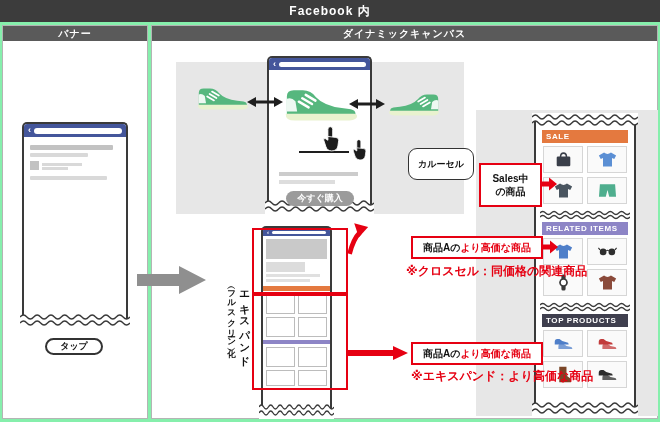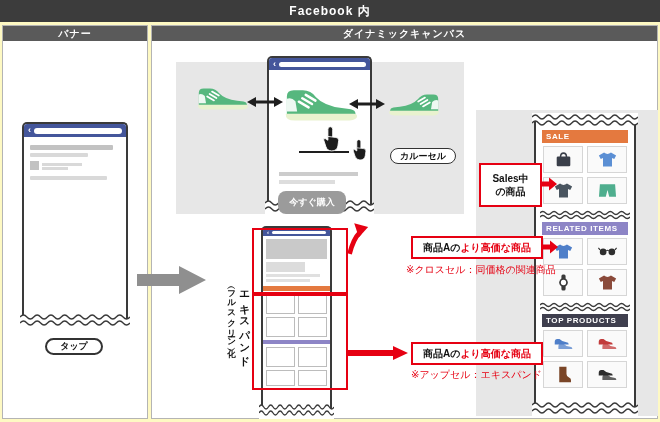--- a/index.html
+++ b/index.html
@@ -1,17 +1,17 @@
 <!DOCTYPE html>
 <html><head>
 <meta charset="utf-8">
 <style>
   *{margin:0;padding:0;box-sizing:border-box}
   body{font-family:"Liberation Sans","DejaVu Sans",sans-serif;background:#fff}
-  .stage{position:relative;width:660px;height:422px;background:#fef9c3;outline:1px solid #cfcfcf;overflow:hidden}
+  .stage{position:relative;width:660px;height:422px;background:#86efac;outline:1px solid #cfcfcf;overflow:hidden}
   .abs{position:absolute}
 
   .hdr{left:0;top:0;width:660px;height:22px;background:#3c3c3c;color:#fff;font-size:12px;font-weight:bold;
        display:flex;align-items:center;justify-content:center;letter-spacing:1px}
   .colbox{border:1px solid #b4b4b4;background:#fff}
   .colhead{height:15px;background:#5a5a5a;color:#fff;font-size:10px;font-weight:bold;
        display:flex;align-items:center;justify-content:center;letter-spacing:1px}
 
   .phone{background:#fff;border:2px solid #3a3a3a;border-bottom:none;border-radius:5px 5px 0 0}
   .p-head{background:#44569b;display:flex;align-items:center;gap:3px;padding:0 4px;border-radius:3px 3px 0 0}
@@ -64,21 +64,21 @@
   .prod-cell{height:27px;background:#fafafa;border:1px solid #d6d6d6;display:flex;align-items:center;justify-content:center}
   .prod-icon svg{width:19px;height:17px;display:block}
   .rp-wavesep{display:block;height:10px;margin:1px 4px}
   .rp-wavesep svg{width:100%;height:100%;display:block}
 
   .annbox{background:#fff;border:2.5px solid #e60012;display:flex;align-items:center;justify-content:center;
        font-weight:bold;color:#111;z-index:7}
   .ann2{flex-direction:column;font-size:10px;line-height:1.35}
   .annrow{font-size:10px}
   .annhl{color:#e60012}
-  .note{color:#e60012;font-size:10px;font-weight:normal;white-space:nowrap;z-index:7}
+  .note{color:#e60012;font-size:12px;font-weight:bold;white-space:nowrap;z-index:7}
 
   .torn{position:absolute;left:-4px;right:-4px;height:16px;pointer-events:none;z-index:4}
   .torn svg{width:100%;height:100%;display:block}
   .torn-b{bottom:-7px}
   .torn-t{top:-7px}
   .wfill{fill:#fff}
   .wstroke{fill:none;stroke:#3a3a3a;stroke-width:1.3}
   .arrow{z-index:6}
 </style>
 </head>
@@ -203,24 +203,24 @@
         <path d="M4.4 13.2 Q2.2 12.2 3 15.2 L5 21.4 Q6.4 26.2 11.2 26.2 Q17 26.2 17.8 21 L18.6 15.4 Q18.9 12.2 15.6 12 L7.3 11 L7.3 15 Z" fill="#1c1c1c" stroke="#fff" stroke-width="0.9"></path>
       </svg>
     </span>
   <span class="hand abs" style="left:351px;top:139px;width:16px;z-index:3">
       <svg viewBox="0 0 20 27">
         <rect x="7.3" y="0.8" width="5" height="14" rx="2.5" fill="#1c1c1c" stroke="#fff" stroke-width="0.9"></rect>
         <path d="M4.4 13.2 Q2.2 12.2 3 15.2 L5 21.4 Q6.4 26.2 11.2 26.2 Q17 26.2 17.8 21 L18.6 15.4 Q18.9 12.2 15.6 12 L7.3 11 L7.3 15 Z" fill="#1c1c1c" stroke="#fff" stroke-width="0.9"></path>
       </svg>
     </span>
 
-  <div class="abs pill graypill" style="left:278px;top:191px;width:68px;height:23px;z-index:3">
+  <div class="abs pill graypill" style="left:286px;top:191px;width:68px;height:15px;z-index:3">
     <span>今すぐ購入</span>
   </div>
-  <div class="abs pill ctag" style="left:390px;top:148px;width:66px;height:16px;z-index:3">
+  <div class="abs pill ctag" style="left:408px;top:148px;width:66px;height:32px;z-index:3">
     <span>カルーセル</span>
   </div>
 
   <div class="abs phone" style="left:261px;top:226px;width:71px;height:186px;z-index:2">
     <div class="p-head" style="height:8px">
       <span class="back" style="font-size:6px">‹</span>
       <span class="searchbar" style="height:3px"></span>
     </div>
     <div class="xhero"></div>
     <div class="xbar"></div>
@@ -433,15 +433,15 @@
 
   <div class="abs annbox annrow" style="left:411px;top:342px;width:132px;height:23px">
     <span>商品Aの</span>
     <span class="annhl">より高価な商品</span>
   </div>
   <div class="abs arrow" style="left:346px;top:345px;width:64px;height:16px">
     <svg viewBox="0 0 62 16" width="64" height="16">
         <polygon points="0,5 46,5 46,1 61,8 46,15 46,11 0,11" fill="#e60012"></polygon>
       </svg>
   </div>
-  <div class="abs note" style="left:411px;top:368px">※アップセル：エキスパンド</div>
+  <div class="abs note" style="left:411px;top:368px">※エキスパンド：より高価な商品</div>
 
 </div>
 
 </body></html>

